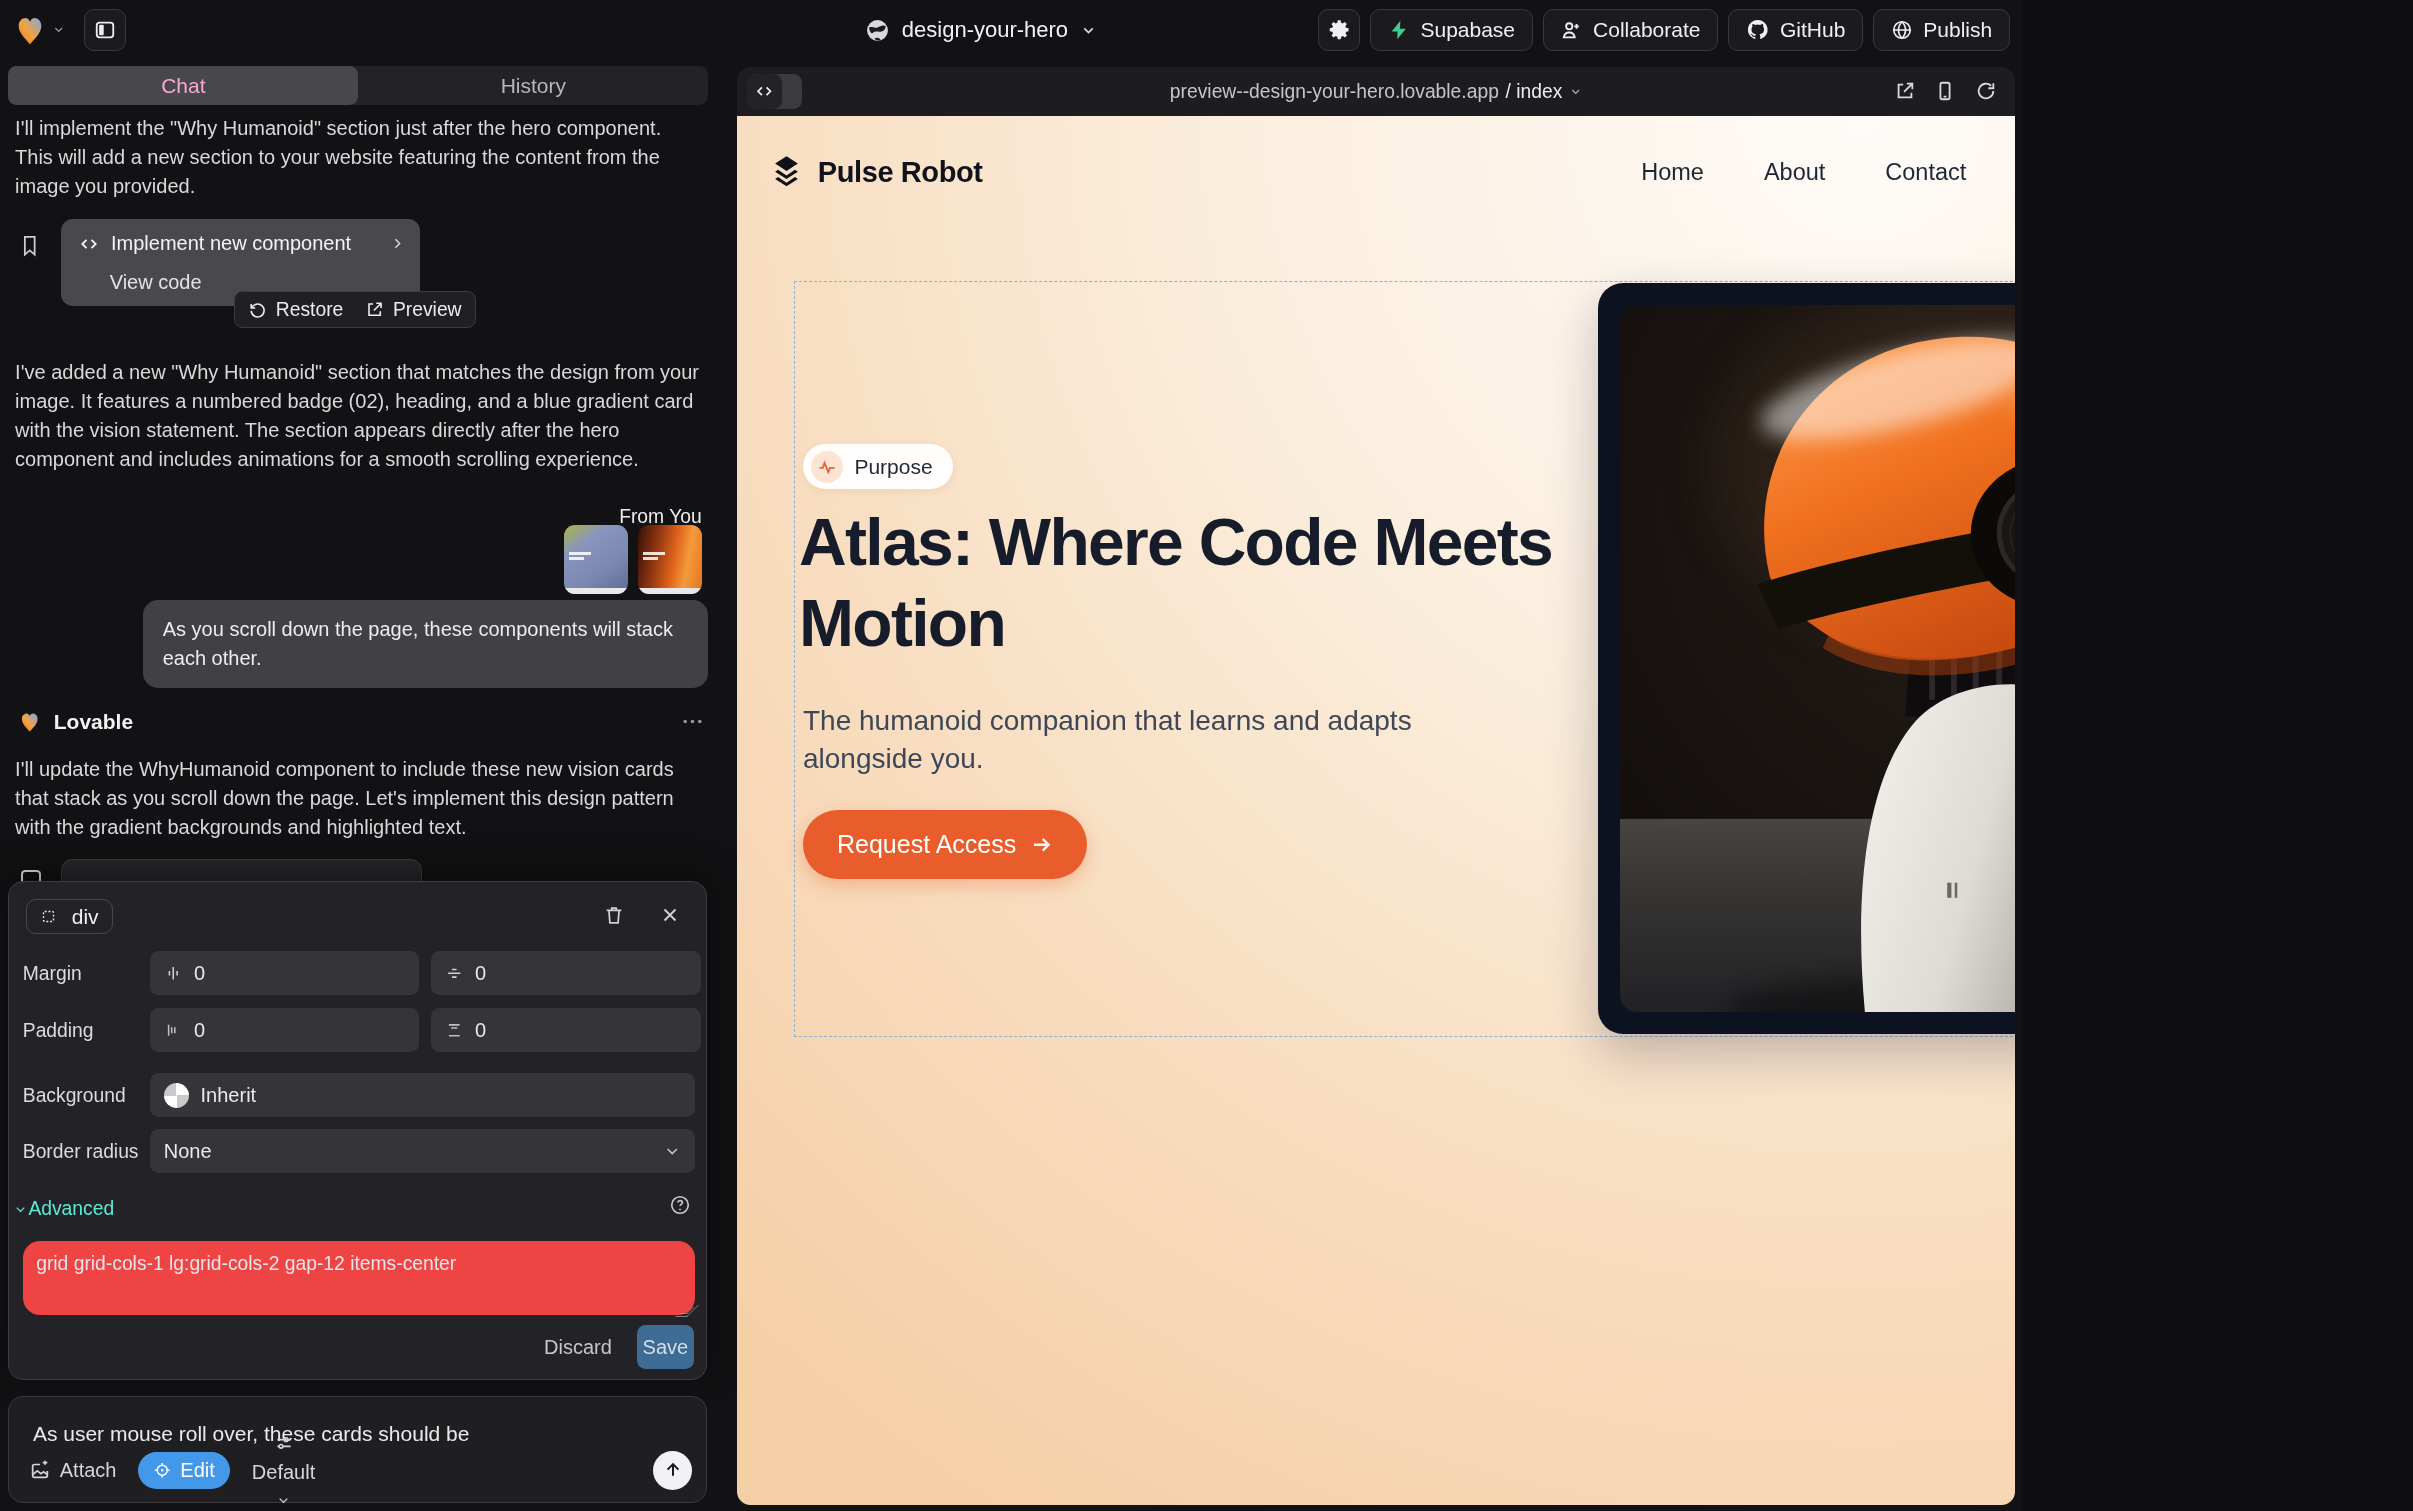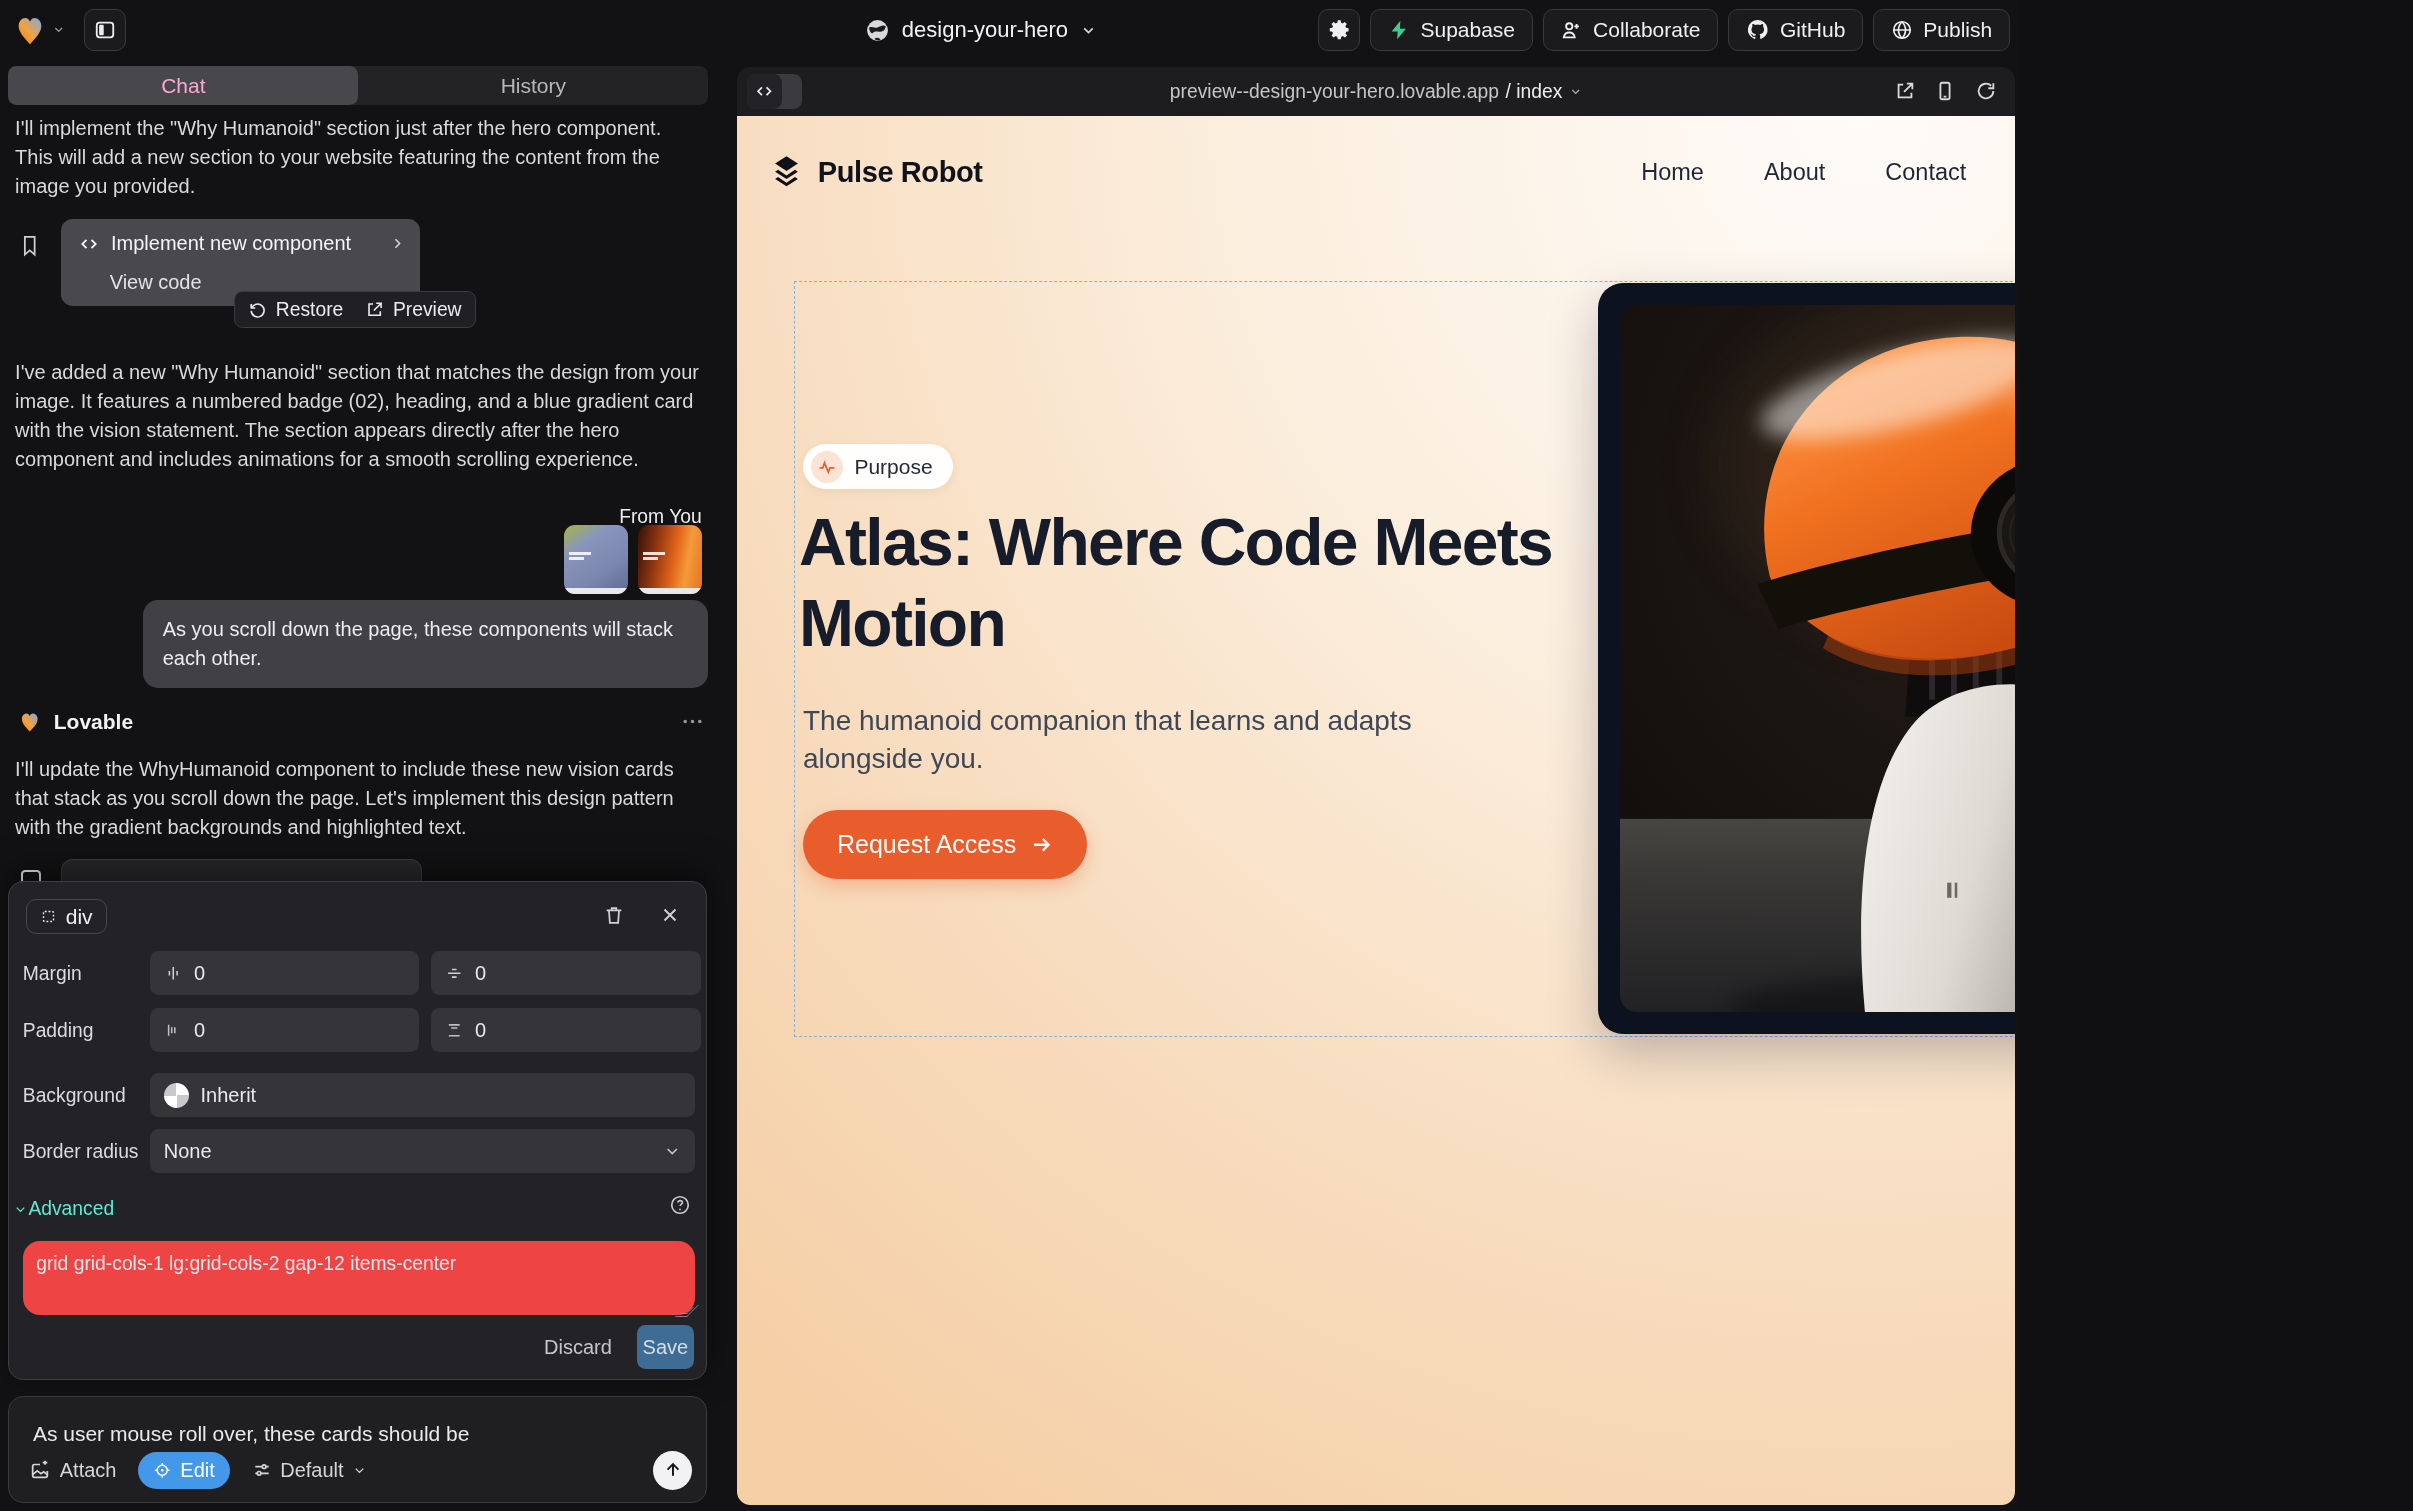--- a/index.html
+++ b/index.html
@@ -50,21 +50,21 @@
   .lov-row { position:absolute; left:11.8px; right:6.7px; top:643px; display:flex; align-items:center; gap:11.8px; }
   .lov-name { font-size:21px; font-weight:600; color:#f3f3f5; flex:1; }
   .dots { color:#97979b; }
   .sliver { position:absolute; left:54px; top:793px; width:361px; height:25px; background:#28282b;
             border:1.3px solid #3e3e43; border-bottom:0; border-radius:11.8px 11.8px 0 0; }
   .sliver-ic { position:absolute; left:14.3px; top:804px; width:20px; height:13.4px; border:2.1px solid #e6e6e9; border-radius:4.2px 4.2px 0 0; border-bottom:0; }
 
   
   .inspector { position:absolute; left:1.7px; right:5px; top:815px; height:499px; background:#232327;
                border:1.3px solid #3d3d42; border-radius:15px; box-shadow:0 -8.4px 34px rgba(0,0,0,.5); }
-  .chip { position:absolute; left:17px; top:17px; height:35px; padding:0 13.4px; display:flex; align-items:center; gap:10px;
+  .chip { position:absolute; left:17px; top:17px; height:35px; padding:0 13.4px; display:flex; align-items:center; gap:16px;
           border:1.3px solid #47474d; border-radius:10px; color:#f0f0f3; font-size:21px; }
   .insp-act { position:absolute; top:22px; color:#d2d2d6; cursor:pointer; }
   .row-label { position:absolute; left:13.4px; font-size:19.3px; color:#dcdcdf; }
   .field { position:absolute; height:44px; background:#343439; border-radius:8.4px; display:flex; align-items:center; gap:11.8px;
            padding:0 13.4px; font-size:20px; color:#e9e9ec; cursor:text; }
   .field .fic { color:#cfcfd3; }
   .swatch { width:25px; height:25px; border-radius:50%; background:
             conic-gradient(#fff 0 25%, #c9c9cc 0 50%, #fff 0 75%, #c9c9cc 0 100%); }
   .select { cursor:pointer; }
   .select .chev { position:absolute; right:13.4px; color:#c6c6ca; }
@@ -81,21 +81,21 @@
           font-size:20px; color:#d3dfeb; cursor:pointer; }
 
   
   .composer { position:absolute; left:1.7px; right:5px; top:1330px; height:107px; background:#1f1f22;
               border:1.3px solid #3a3a3f; border-radius:15px; }
   .comp-text { position:absolute; left:23.5px; top:25px; right:23.5px; font-size:21px; color:#eaeaec; }
   .comp-row { position:absolute; left:20px; right:13.4px; bottom:11.8px; height:40px; display:flex; align-items:center; }
   .comp-item { display:flex; align-items:center; gap:8.4px; font-size:20px; color:#d6d6d9; cursor:pointer; }
   .edit-pill { margin-left:22px; height:37px; padding:0 15px; display:flex; align-items:center; gap:8.4px;
                background:var(--edit_blue,#4498ea); border-radius:839px; color:#fff; font-size:20px; cursor:pointer; }
-  .default-item { margin-left:22px; }
+  .default-item { margin-left:22px;flex-direction:column; }
   .send { margin-left:auto; width:39px; height:39px; border-radius:50%; background:#f2f2f4; color:#1a1a1c;
           display:flex; align-items:center; justify-content:center; cursor:pointer; }
 
   
   .preview { position:absolute; left:737px; top:67px; right:6.7px; bottom:6.7px; background:#1d1d20; border-radius:13.4px; overflow:hidden; }
   .chrome { position:absolute; left:0; right:0; top:0; height:49px; }
   .code-toggle { position:absolute; left:10px; top:6.7px; width:55px; height:35px; background:#3a3a3f; border-radius:8.4px; cursor:pointer; }
   .code-toggle .half { position:absolute; left:0; top:0; width:35px; height:35px; background:#232327; border-radius:8.4px;
                        display:flex; align-items:center; justify-content:center; color:#f0f0f2; }
   .url { position:absolute; left:0; right:0; top:0; height:49px; display:flex; align-items:center; justify-content:center; gap:6.7px; cursor:pointer; }

